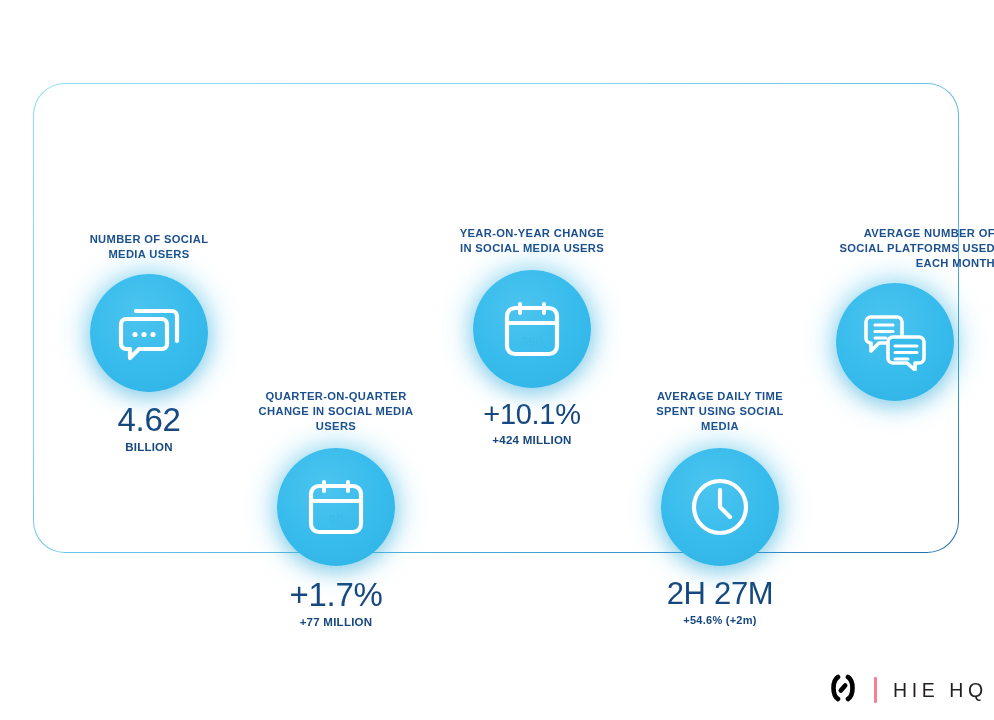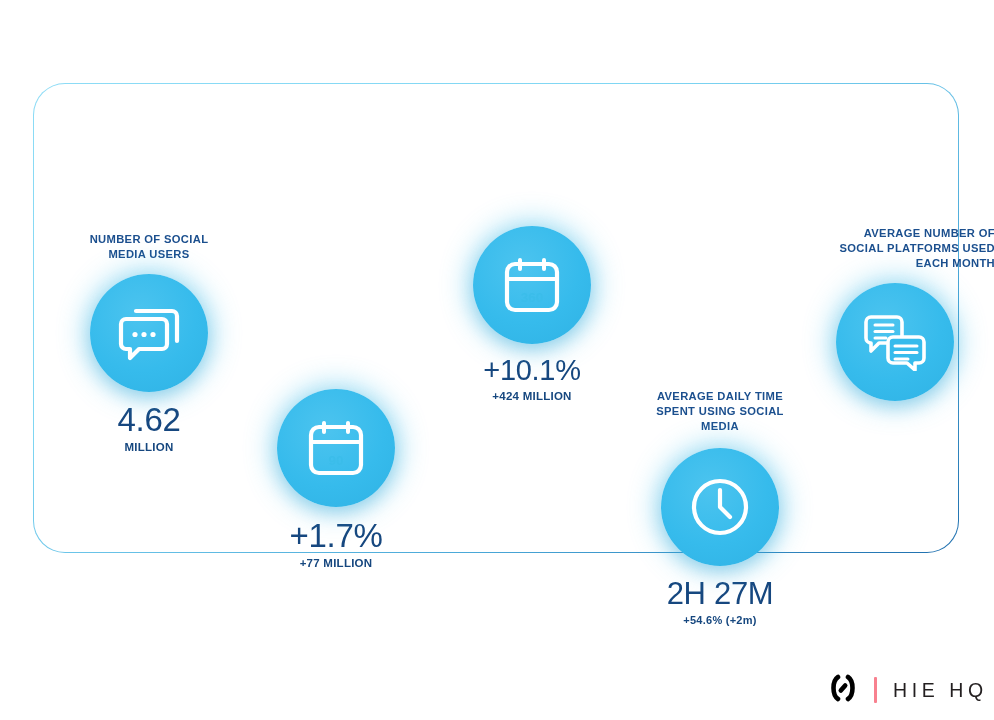--- a/index.html
+++ b/index.html
@@ -148,40 +148,45 @@
         <svg width="62" height="56" viewBox="0 0 62 56" fill="none">
           <path d="M18 6 H54 A5 5 0 0 1 59 11 V36" stroke="#ffffff" stroke-width="4.2" stroke-linecap="round" stroke-linejoin="round" fill="none"></path>
           <path d="M8 14 H44 A5 5 0 0 1 49 19 V39 A5 5 0 0 1 44 44 H21 L12 53 V44 H8 A5 5 0 0 1 3 39 V19 A5 5 0 0 1 8 14 Z" stroke="#ffffff" stroke-width="4.2" stroke-linejoin="round" fill="none"></path>
           <circle cx="17" cy="29.5" r="2.6" fill="#ffffff"></circle>
           <circle cx="26" cy="29.5" r="2.6" fill="#ffffff"></circle>
           <circle cx="35" cy="29.5" r="2.6" fill="#ffffff"></circle>
         </svg>
       </div>
     </div>
     <div class="metric-value">4.62</div>
-    <div class="metric-sub">MILLION</div>
+    <div class="metric-sub">BILLION</div>
   </div>
 
   <div class="metric" id="m2">
+    <div class="metric-title">QUARTER-ON-QUARTER
+CHANGE IN SOCIAL MEDIA
+USERS</div>
     <div class="circle-wrap">
       <div class="circle">
         <svg width="58" height="60" viewBox="0 0 58 60" fill="none">
           <path d="M17 5 V14" stroke="#ffffff" stroke-width="4" stroke-linecap="round"></path>
           <path d="M41 5 V14" stroke="#ffffff" stroke-width="4" stroke-linecap="round"></path>
           <rect x="4" y="9" width="50" height="46" rx="8" stroke="#ffffff" stroke-width="4.2" fill="none"></rect>
           <path d="M4 24 H54" stroke="#ffffff" stroke-width="4.2"></path>
         </svg>
         <span class="cal-num" style="font-size:13.5px; top:64px; left:50%; transform:translateX(-50%);">90</span>
       </div>
     </div>
     <div class="metric-value">+1.7%</div>
     <div class="metric-sub">+77 MILLION</div>
   </div>
 
   <div class="metric" id="m3">
+    <div class="metric-title">YEAR-ON-YEAR CHANGE
+IN SOCIAL MEDIA USERS</div>
     <div class="circle-wrap">
       <div class="circle">
         <svg width="58" height="60" viewBox="0 0 58 60" fill="none">
           <path d="M17 5 V14" stroke="#ffffff" stroke-width="4" stroke-linecap="round"></path>
           <path d="M41 5 V14" stroke="#ffffff" stroke-width="4" stroke-linecap="round"></path>
           <rect x="4" y="9" width="50" height="46" rx="8" stroke="#ffffff" stroke-width="4.2" fill="none"></rect>
           <path d="M4 24 H54" stroke="#ffffff" stroke-width="4.2"></path>
         </svg>
         <span class="cal-num" style="font-size:13.5px; top:64px; left:50%; transform:translateX(-50%);">360</span>
       </div>

